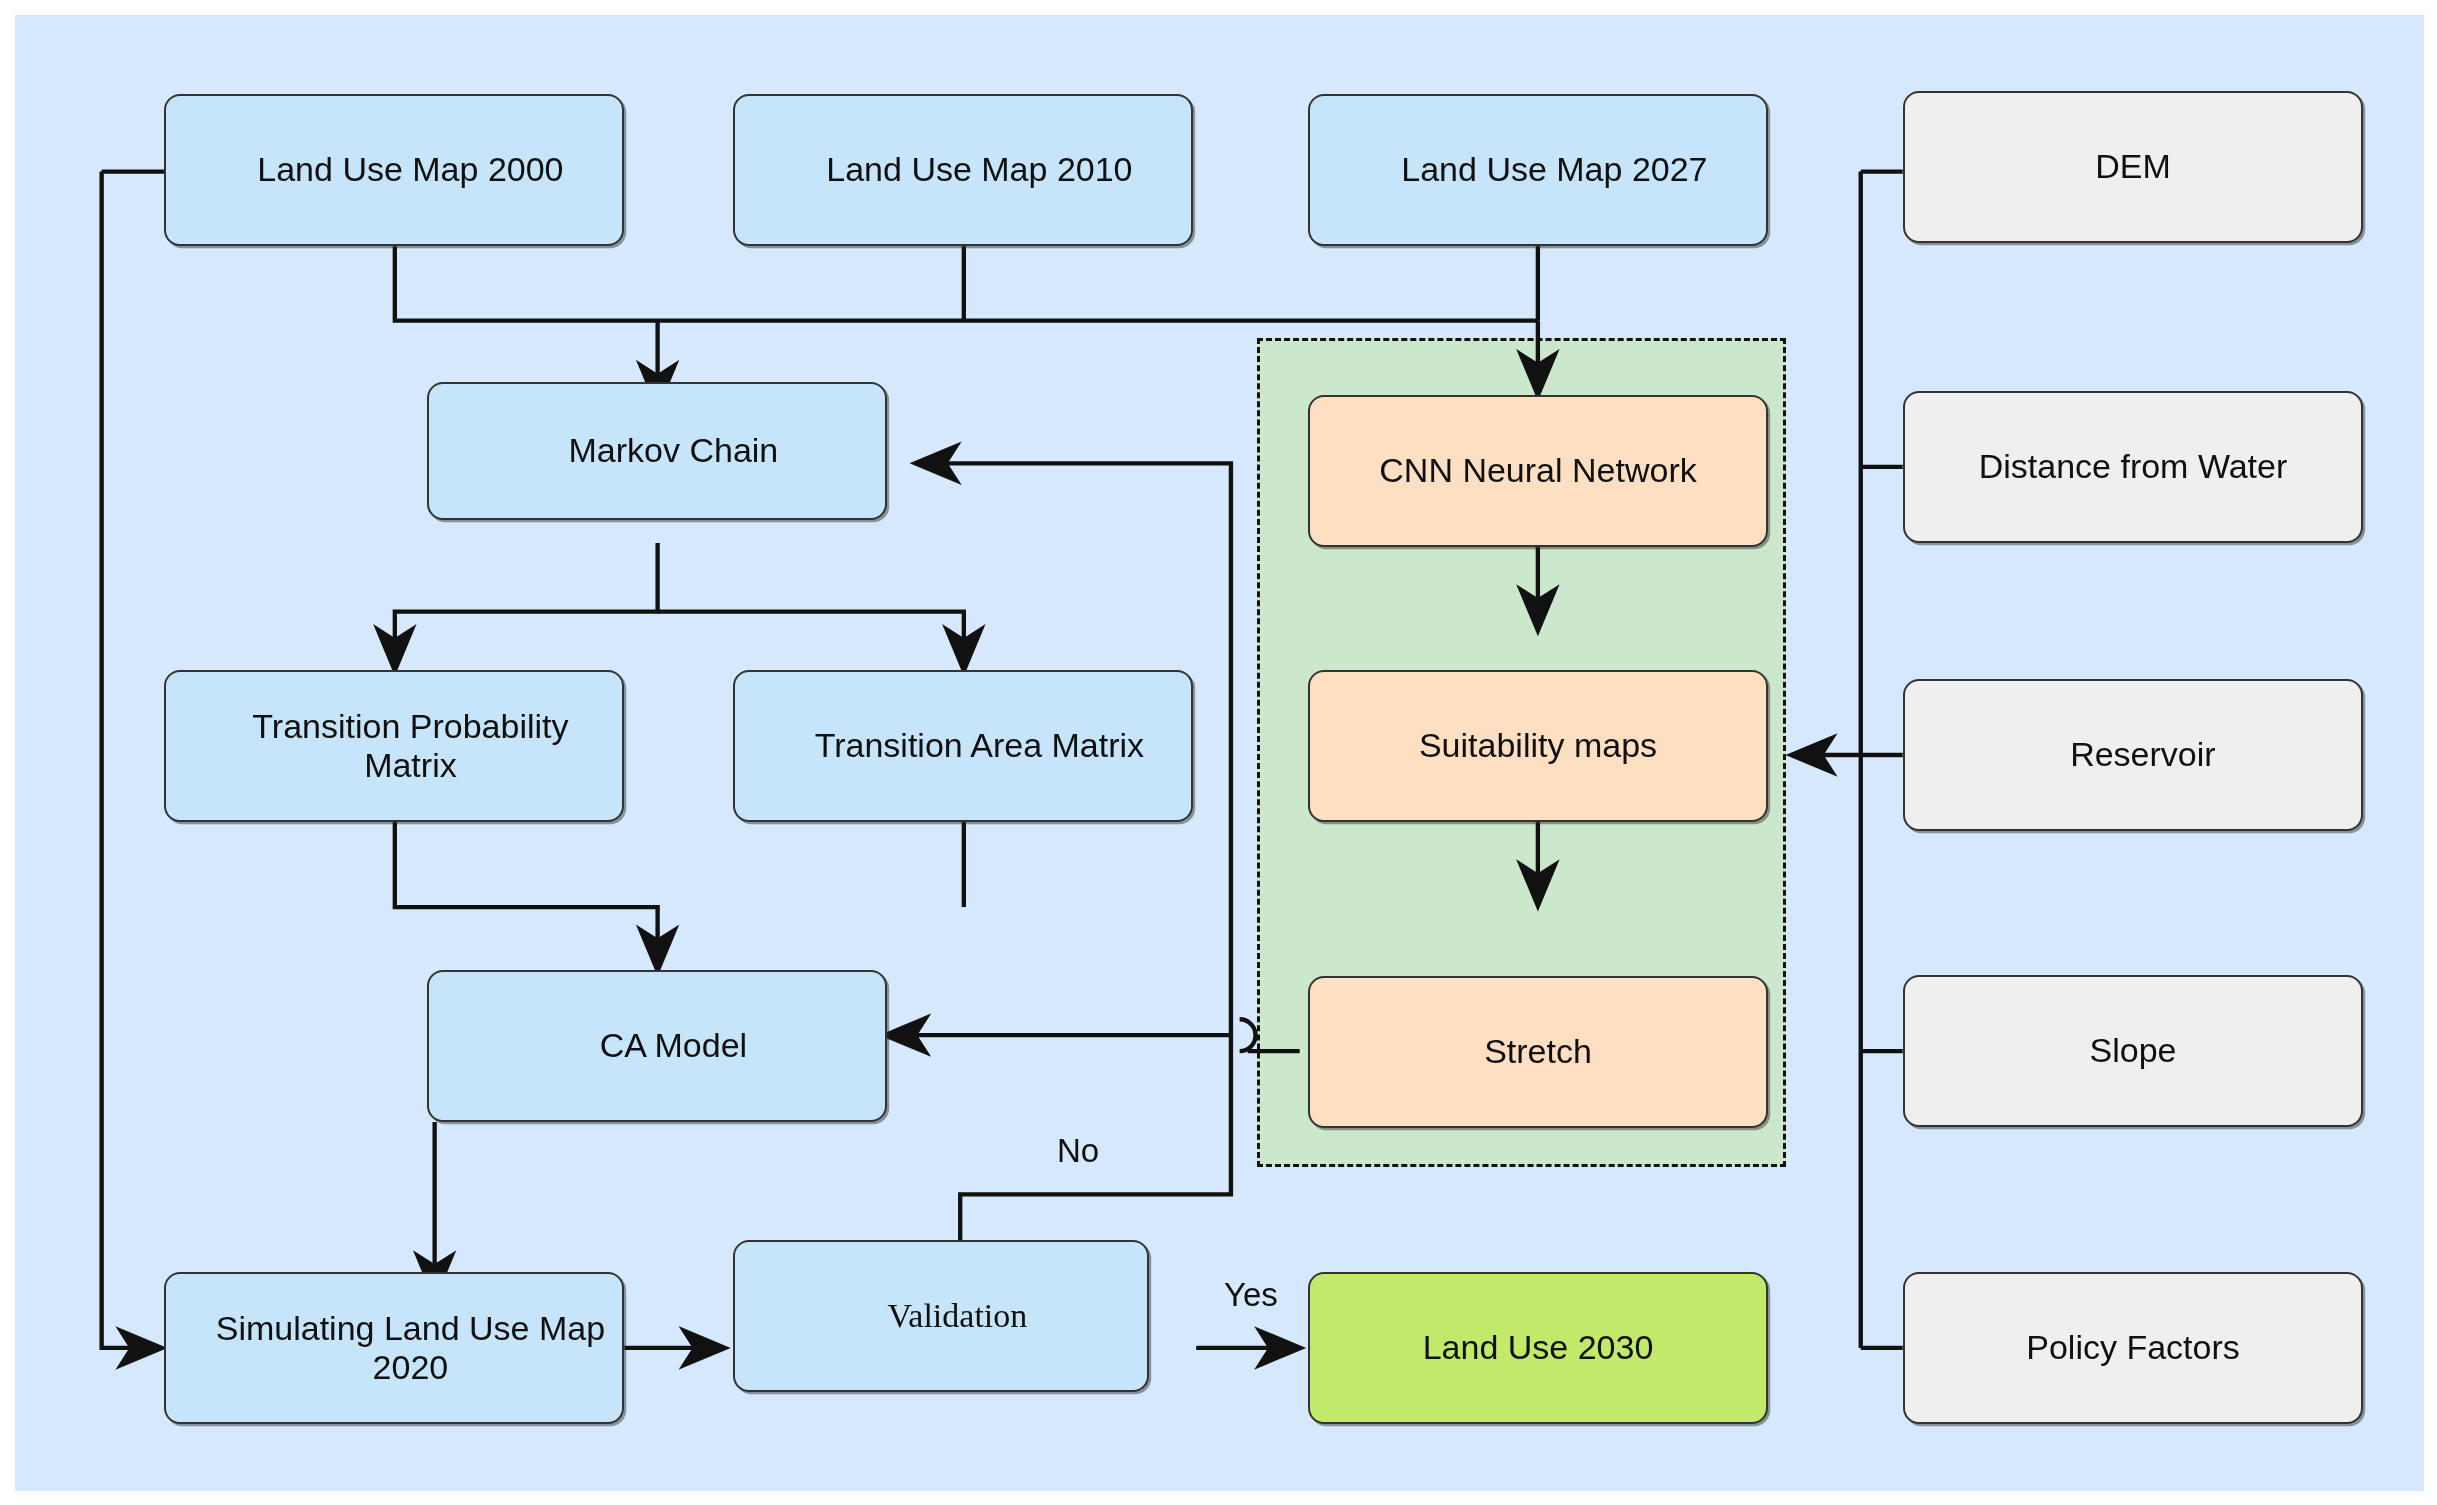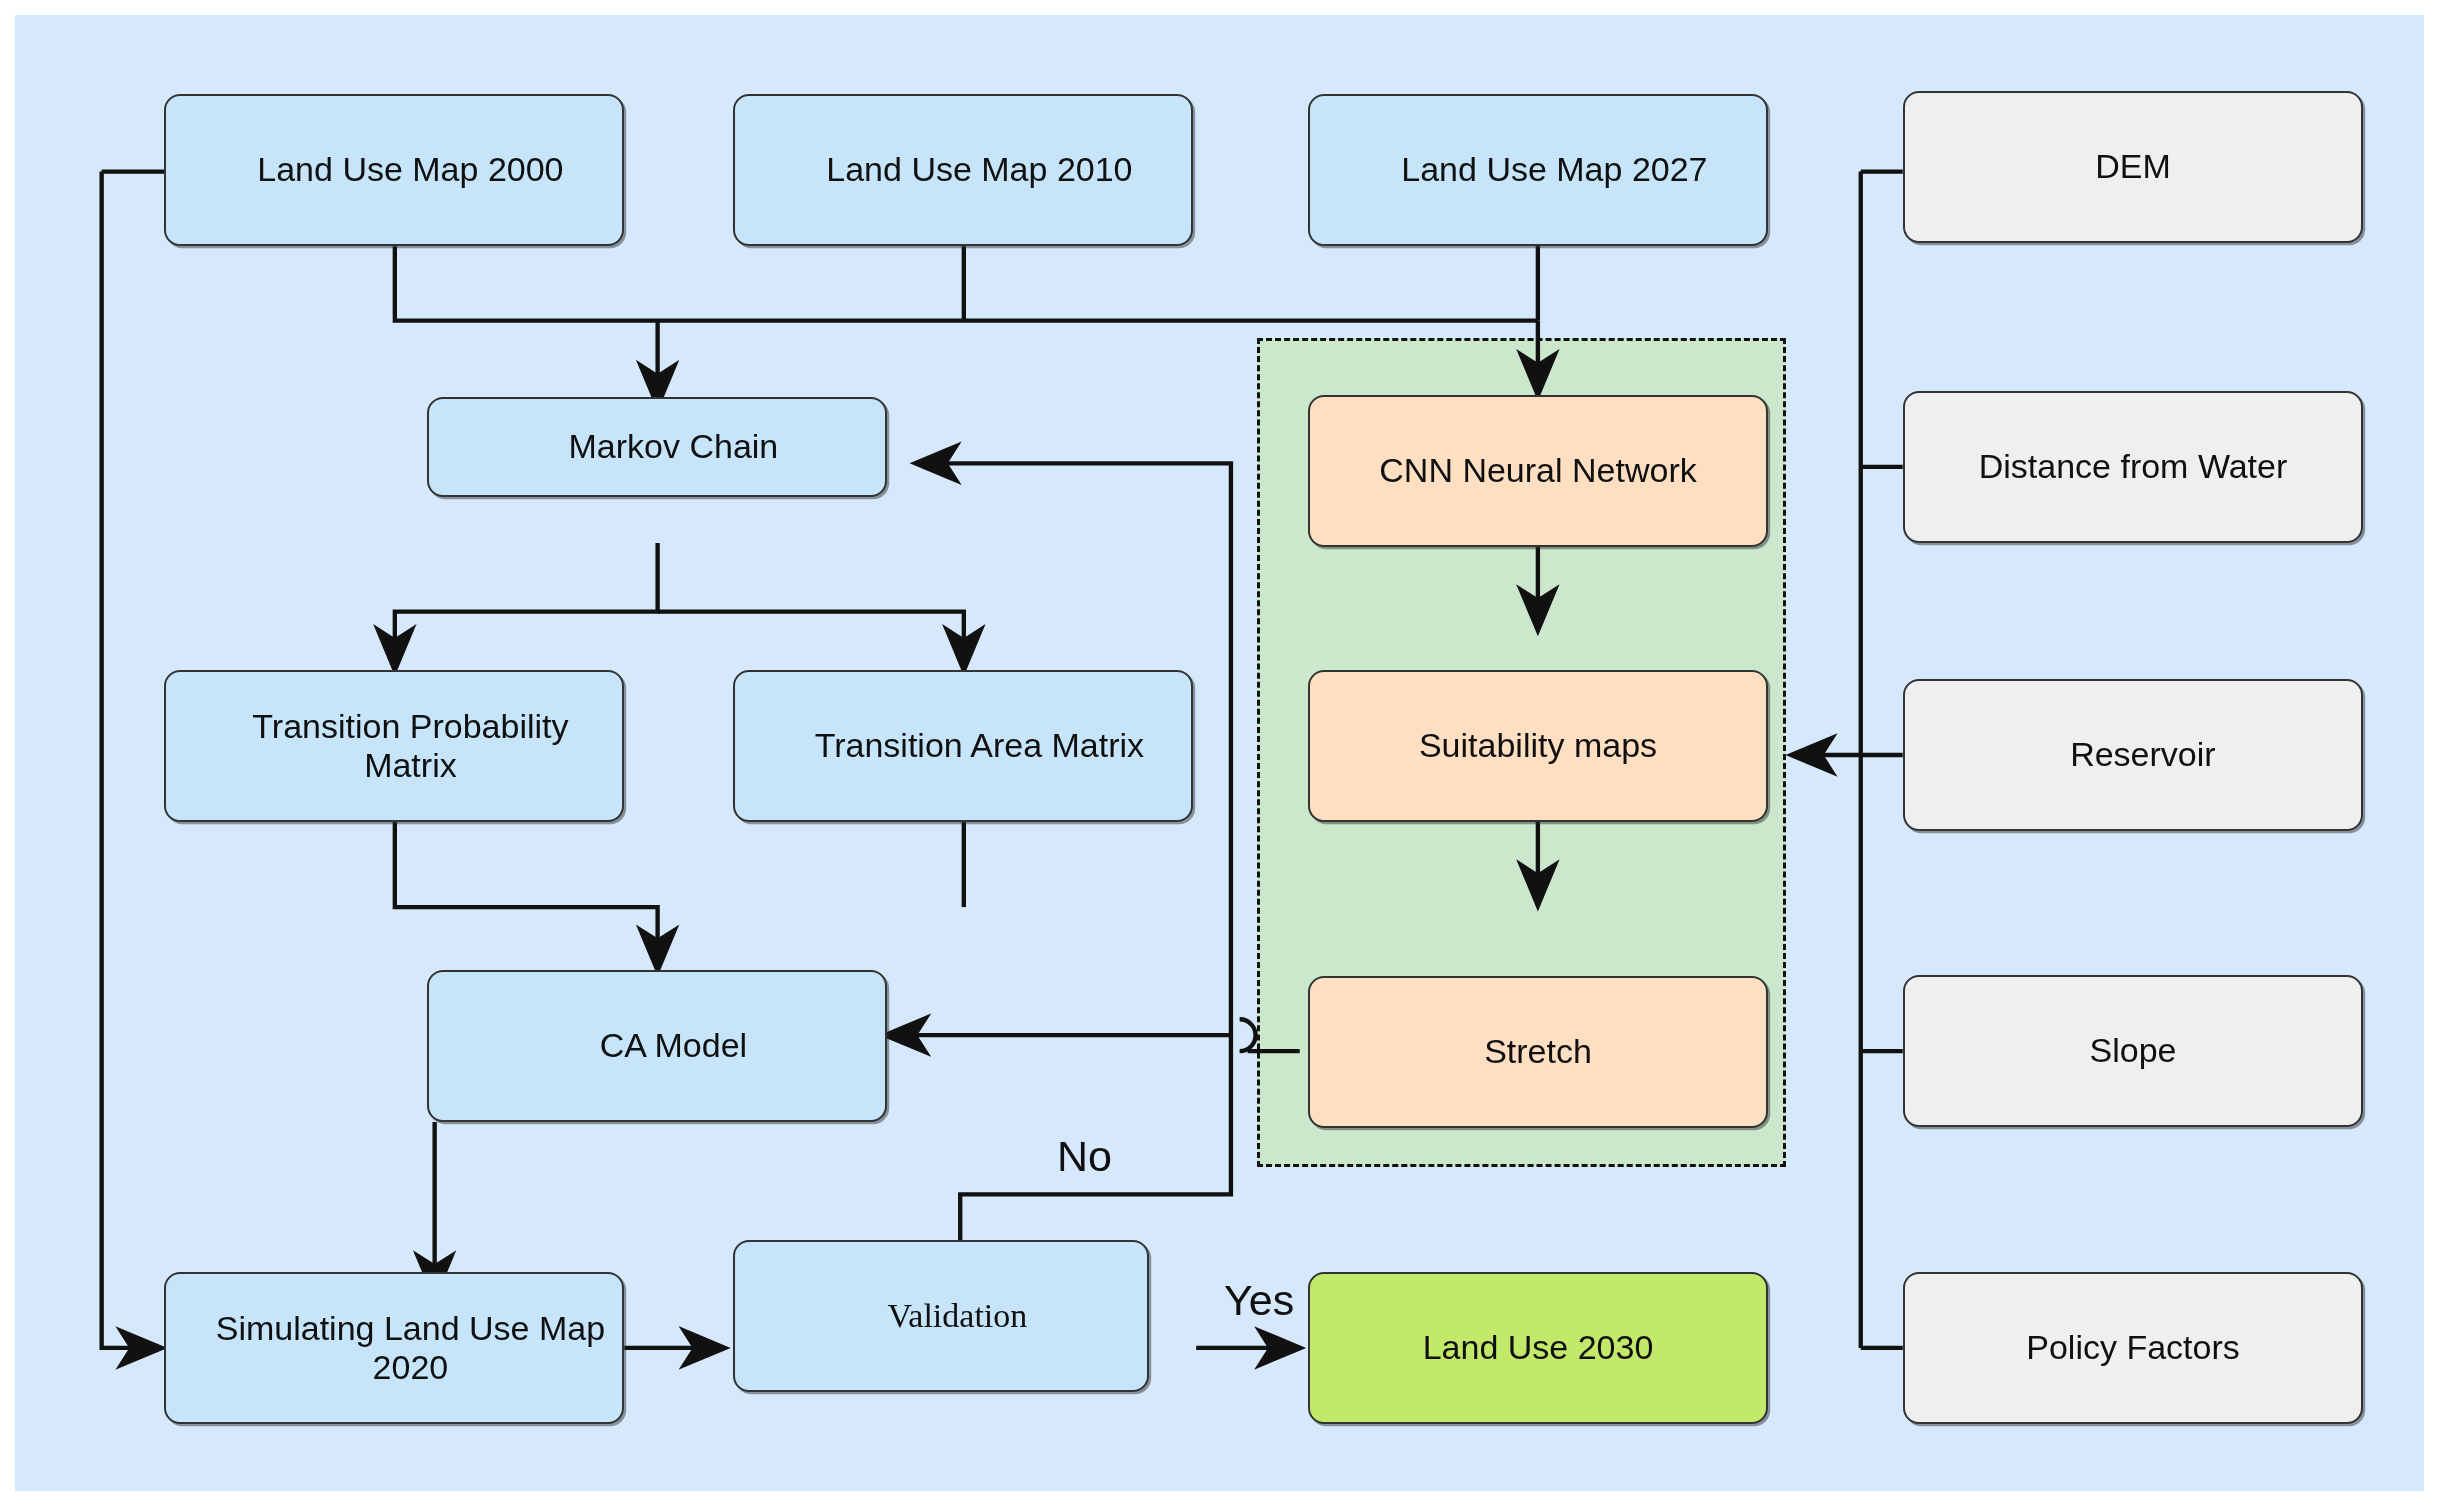--- a/index.html
+++ b/index.html
@@ -9,21 +9,21 @@
   svg#wires{position:absolute;left:0;top:0;width:2438px;height:1505px;pointer-events:none;}
   .node{position:absolute;box-sizing:border-box;border:2.2px solid #333333;border-radius:16px;
         display:flex;align-items:center;justify-content:center;text-align:center;
         font-size:34px;color:#101010;line-height:1.15;padding:2.9px 7.2px;
         box-shadow:2.2px 2.2px 0 rgba(40,40,40,.45);}
   .blue{background:#c6e5fb;padding-left:40px;}
   .orange{background:#ffdfc2;}
   .gray{background:#efefef;}
   .greenout{background:#c2e96a;}
   .grouparea{position:absolute;box-sizing:border-box;background:#cbe8cd;border:3.6px dashed #111111;}
-  .edgelabel{position:absolute;font-size:43px;color:#101010;}
+  .edgelabel{position:absolute;font-size:33px;color:#101010;}
 </style>
 </head>
 <body>
 
 <div id="stage">
   <div id="canvas"></div>
 
   <div class="grouparea" style="left:1257px;top:338px;width:529px;height:829px;"></div>
 
   <svg id="wires" viewBox="0 0 3367 2079">
@@ -75,21 +75,21 @@
       <path d="M2570,1043 L2475,1043" marker-end="url(#ah)"></path>
     </g>
   </svg>
 
   <div class="node blue" style="left:164px;top:94px;width:460px;height:152px;">Land Use Map 2000</div>
 
   <div class="node blue" style="left:733px;top:94px;width:460px;height:152px;">Land Use Map 2010</div>
 
   <div class="node blue" style="left:1308px;top:94px;width:460px;height:152px;">Land Use Map 2027</div>
 
-  <div class="node blue" style="left:427px;top:397px;width:460px;height:100px;">Markov Chain</div>
+  <div class="node blue" style="left:427px;top:382px;width:460px;height:138px;">Markov Chain</div>
 
   <div class="node blue" style="left:164px;top:670px;width:460px;height:152px;">Transition Probability Matrix</div>
 
   <div class="node blue" style="left:733px;top:670px;width:460px;height:152px;">Transition Area Matrix</div>
 
   <div class="node blue" style="left:427px;top:970px;width:460px;height:152px;">CA Model</div>
 
   <div class="node blue" style="left:164px;top:1272px;width:460px;height:152px;">Simulating Land Use Map 2020</div>
 
   <div class="node blue" style="left:733px;top:1240px;width:416px;height:152px;font-family:Liberation Serif, serif;">Validation</div>

